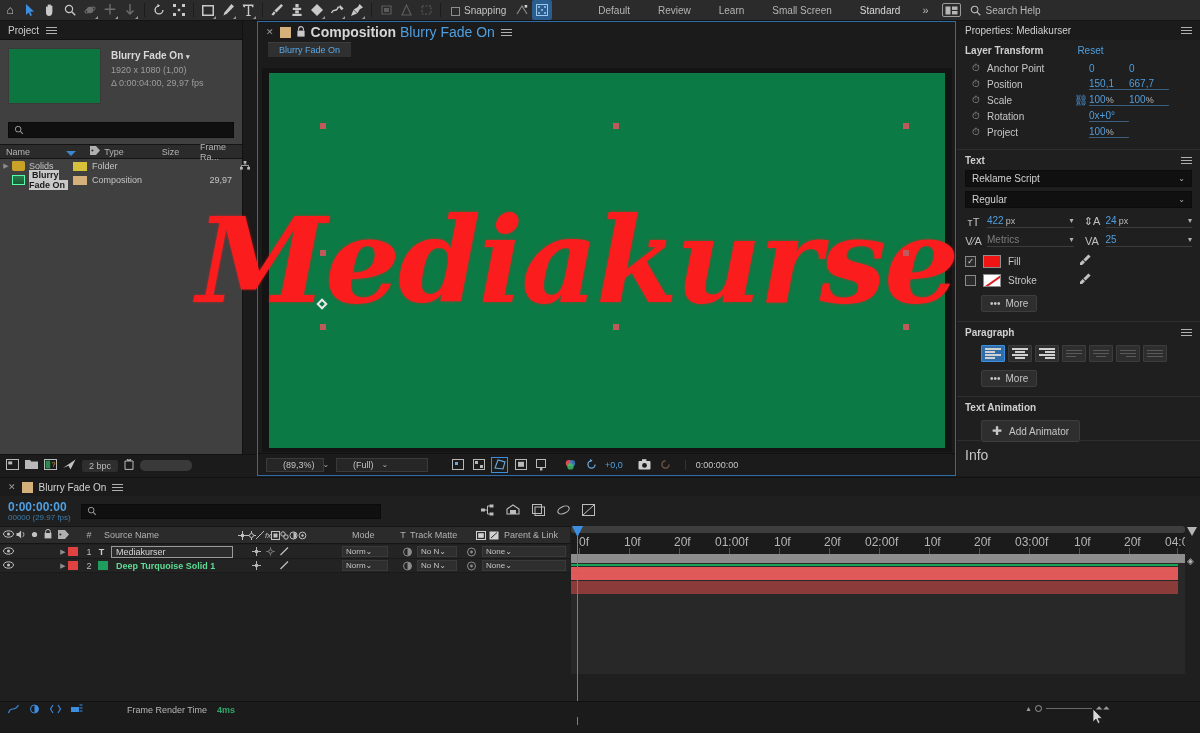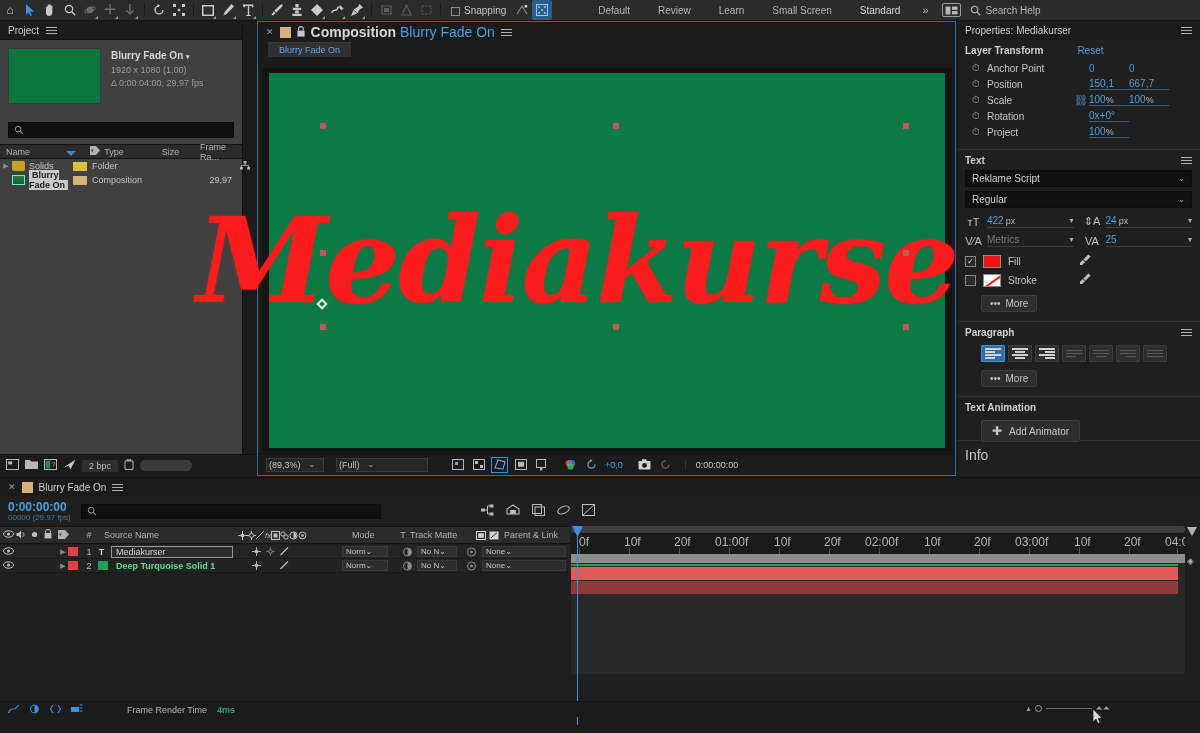--- a/index.html
+++ b/index.html
@@ -126,21 +126,21 @@
   .anchor{ position:absolute; width:11px; height:11px; }
   .anchor:before,.anchor:after{ content:""; position:absolute; left:0;top:0;
     width:8px;height:8px; background:#e8e8e8; transform:rotate(45deg);
     transform-origin:center;}
   .anchor:after{ background:#0c7a45; width:4px;height:4px; left:2px; top:2px;}
   .comp-foot{
     position:absolute; left:0; bottom:0; width:697px; height:22px; background:#1b1b1b;
     display:flex; align-items:center; gap:6px; padding-left:8px; border-top:1px solid #111;
   }
   .selbox{ background:#262626; border:1px solid #3a3a3a; font-size:9px; color:#c3c3c3;
-    padding:1px 2px; display:flex; align-items:center; gap:8px; }
+    padding:1px 16px; display:flex; align-items:center; gap:8px; }
   .selbox .cv{ font-size:8px; color:#a9a9a9; }
   .fbtn{ width:15px;height:14px; display:flex;align-items:center;justify-content:center;
     color:#c2c2c2; font-size:9px;}
   .fbtn.hl{ outline:1px solid #3b8ee0; }
   .tcode{ background:#1b1b1b; border-left:1px solid #333; padding-left:10px;
     font-size:9px; color:#c6c6c6; margin-left:6px;}
 
   
   .panel-props{
     position:absolute; left:957px; top:21px; width:243px; height:455px;

